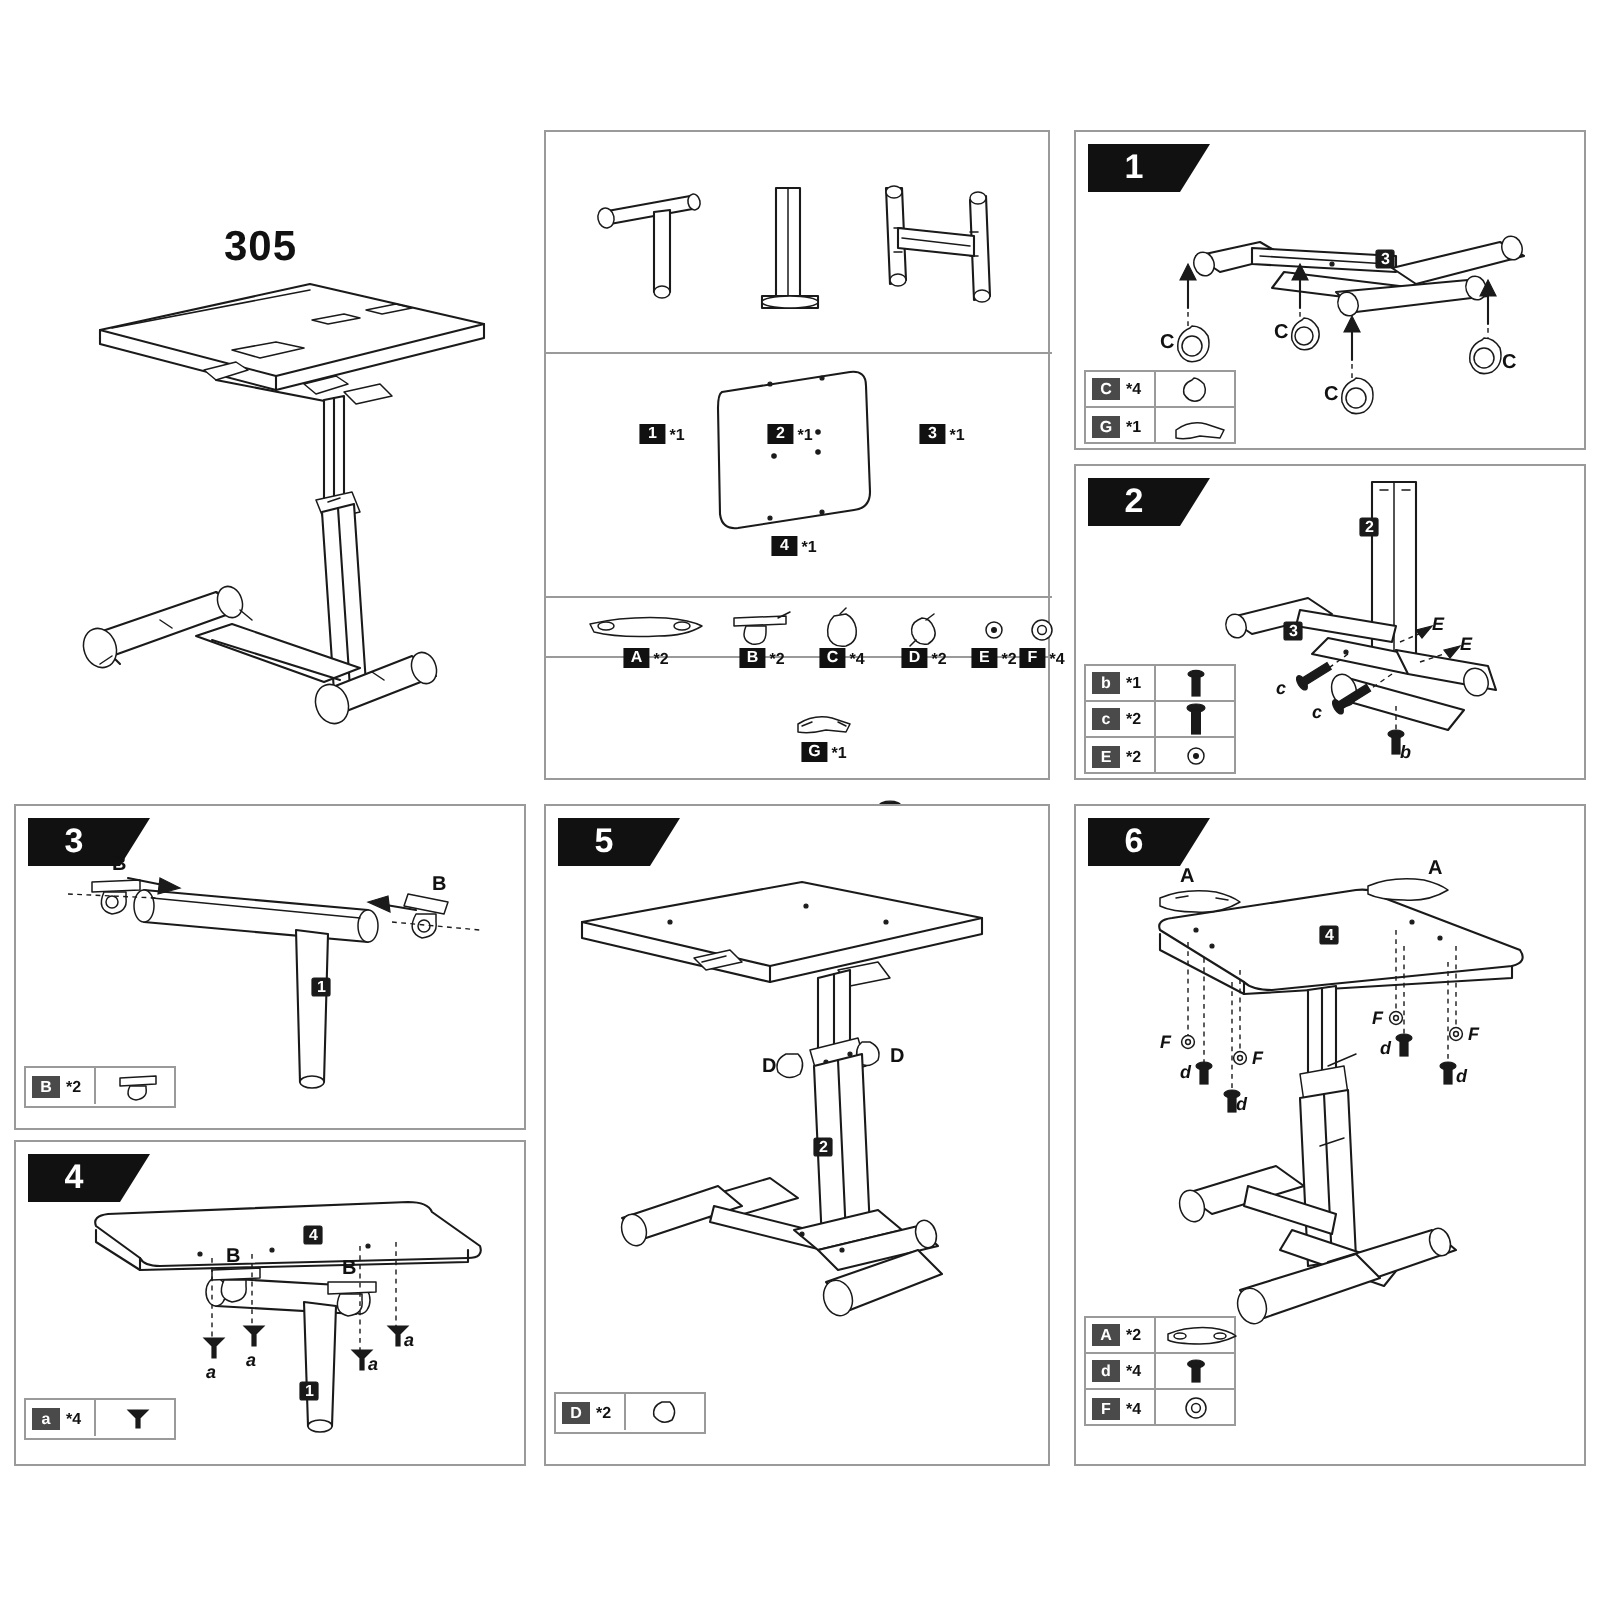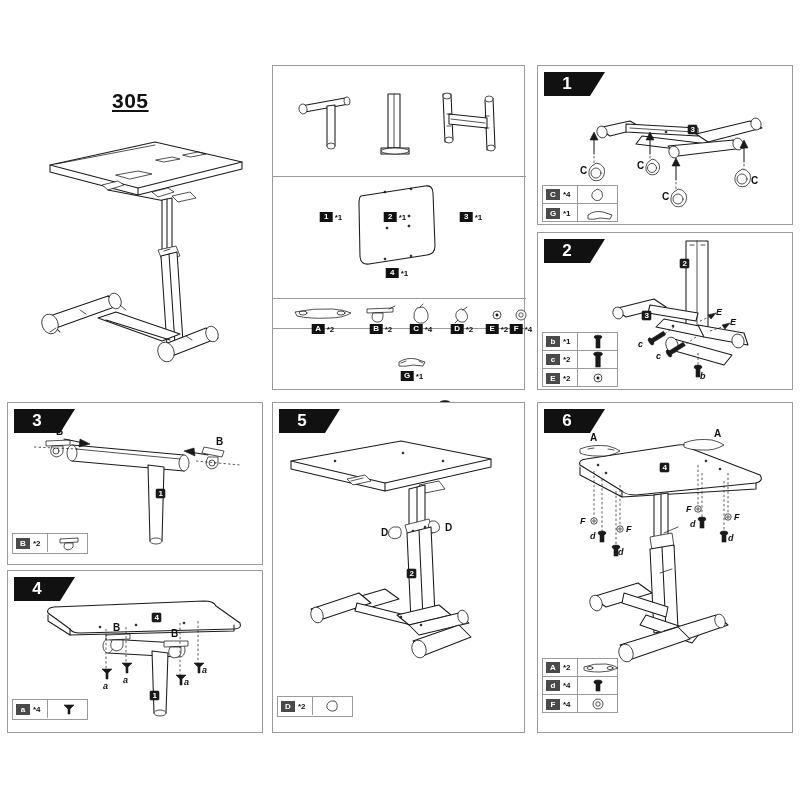--- a/index.html
+++ b/index.html
@@ -35,21 +35,21 @@
        font-size:8px;font-weight:700;margin-left:3px;}
   .legend .q{font-size:8px;font-weight:700;margin-left:3px;width:14px;}
   .legend .ic{flex:1;height:100%;position:relative;border-left:1px solid #9a9a9a;}
   .divider{position:absolute;background:#9a9a9a;}
 </style>
 </head>
 <body>
 
 <div class="sheet">
 
-  <div class="model-no" style="left:112px;top:89px;text-decoration:underline;">305</div>
+  <div class="model-no" style="left:112px;top:112px;">305</div>
 
   <svg width="270" height="260" style="left:20px;top:130px;">
 
     <path class="fillw" d="M30 35 L135 12 L222 32 L118 58 Z"></path>
     <path class="ln" d="M30 35 L30 42 L118 65 L118 58"></path>
     <path class="ln" d="M118 65 L222 39 L222 32"></path>
     <path class="lnT" d="M36 34 L135 15"></path>
 
     <path class="lnT" d="M96 45 L118 41 L132 44 L110 49 Z"></path>
     <path class="lnT" d="M136 30 L152 27 L160 29 L144 32 Z"></path>

